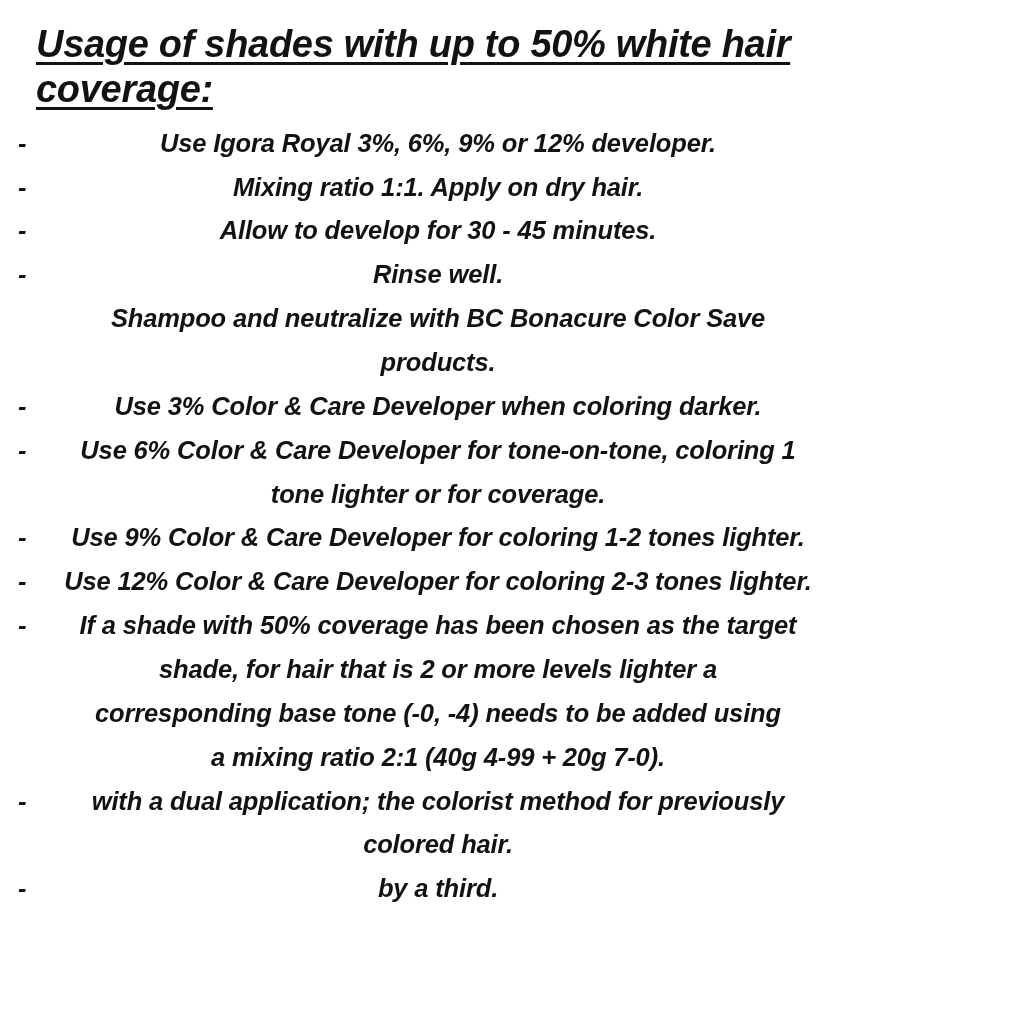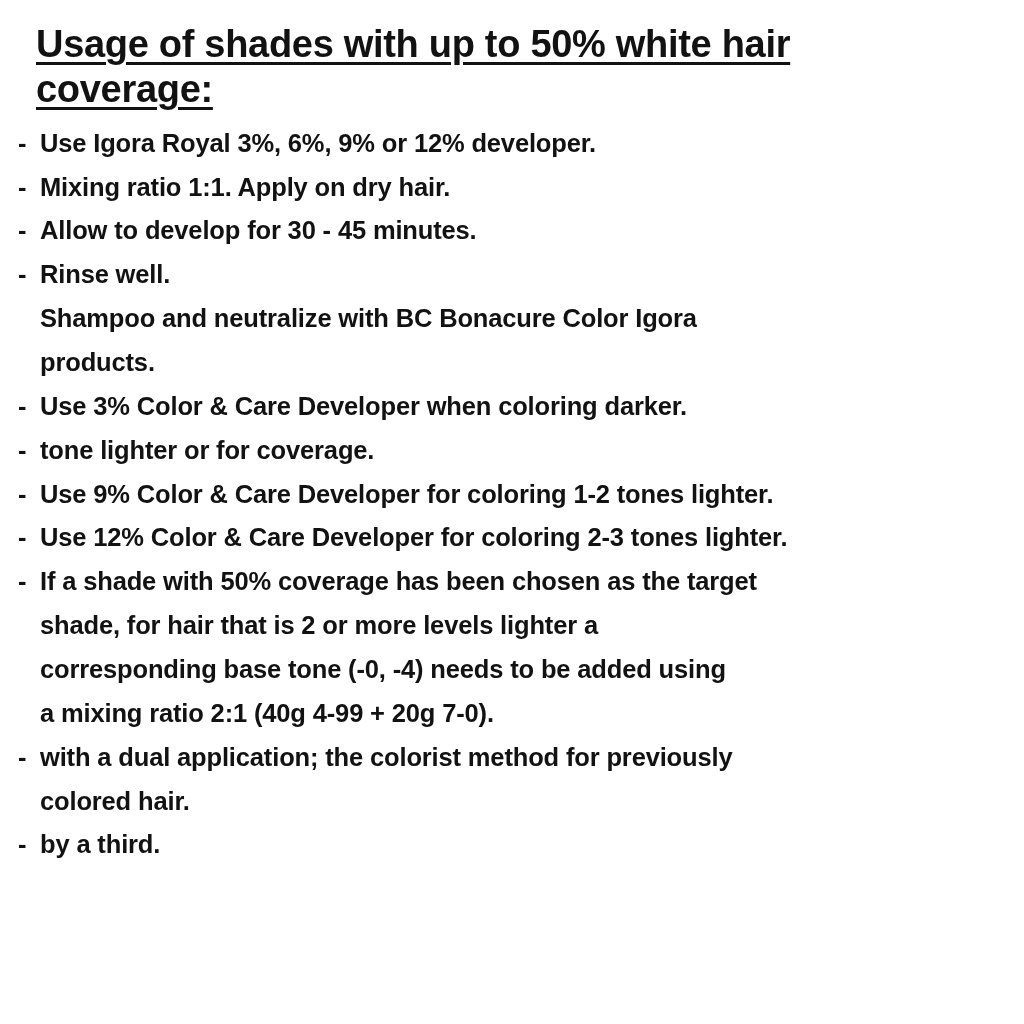--- a/index.html
+++ b/index.html
@@ -14,20 +14,21 @@
     color: #121212;
     -webkit-font-smoothing: antialiased;
   }
   .page {
     box-sizing: border-box;
     width: 876px;
     height: 1024px;
     padding: 22px 40px 0 18px;
     background: #ffffff;
     overflow: hidden;
+    font-style: italic;
   }
   .doc-title {
     font-size: 38px;
     line-height: 1.18;
     font-weight: 700;
     letter-spacing: -0.3px;
     margin: 0 0 10px 18px;
     text-decoration: underline;
     text-underline-offset: 5px;
     text-decoration-thickness: 3px;
@@ -48,20 +49,21 @@
   }
   .dash {
     flex: 0 0 auto;
     width: 22px;
     text-align: left;
     font-weight: 600;
   }
   .item-text {
     flex: 1 1 auto;
     max-width: 880px;
+    text-align: center;
   }
   .item-text .cont {
     display: block;
   }
 </style>
 </head>
 <body>
 
 <div class="page">
 
@@ -87,35 +89,36 @@
       <span class="dash">-</span>
       <span class="item-text">
         <span class="cont">Allow to develop for 30 - 45 minutes.</span>
       </span>
     </li>
 
     <li class="bullet-item">
       <span class="dash">-</span>
       <span class="item-text">
         <span class="cont">Rinse well.</span>
-        <span class="cont">Shampoo and neutralize with BC Bonacure Color Igora</span>
+        <span class="cont">Shampoo and neutralize with BC Bonacure Color Save</span>
         <span class="cont">products.</span>
       </span>
     </li>
 
     <li class="bullet-item">
       <span class="dash">-</span>
       <span class="item-text">
         <span class="cont">Use 3% Color &amp; Care Developer when coloring darker.</span>
       </span>
     </li>
 
     <li class="bullet-item">
       <span class="dash">-</span>
       <span class="item-text">
+        <span class="cont">Use 6% Color &amp; Care Developer for tone-on-tone, coloring 1</span>
         <span class="cont">tone lighter or for coverage.</span>
       </span>
     </li>
 
     <li class="bullet-item">
       <span class="dash">-</span>
       <span class="item-text">
         <span class="cont">Use 9% Color &amp; Care Developer for coloring 1-2 tones lighter.</span>
       </span>
     </li>

